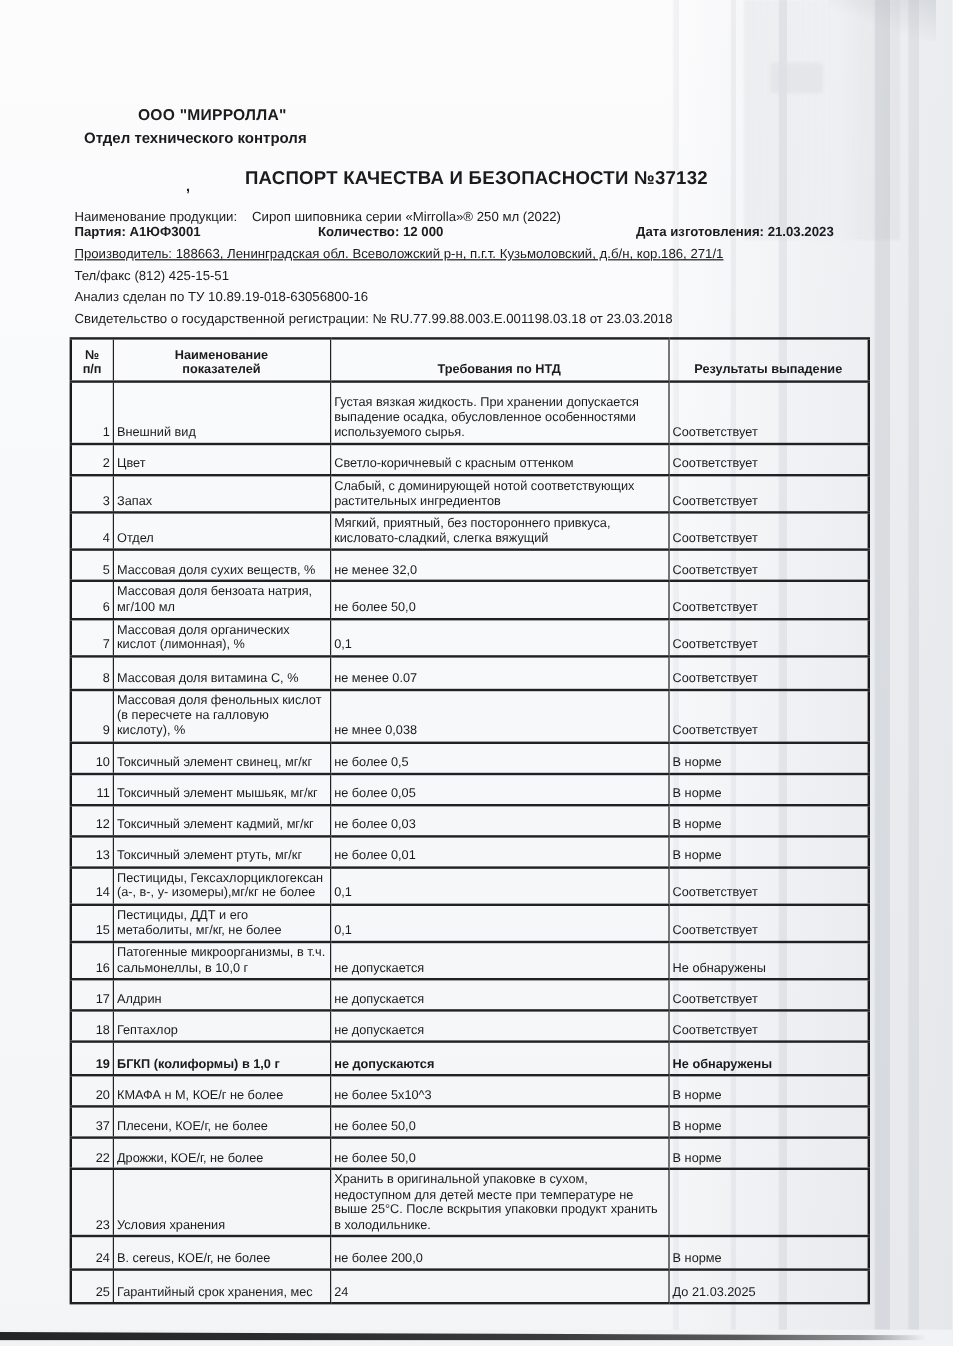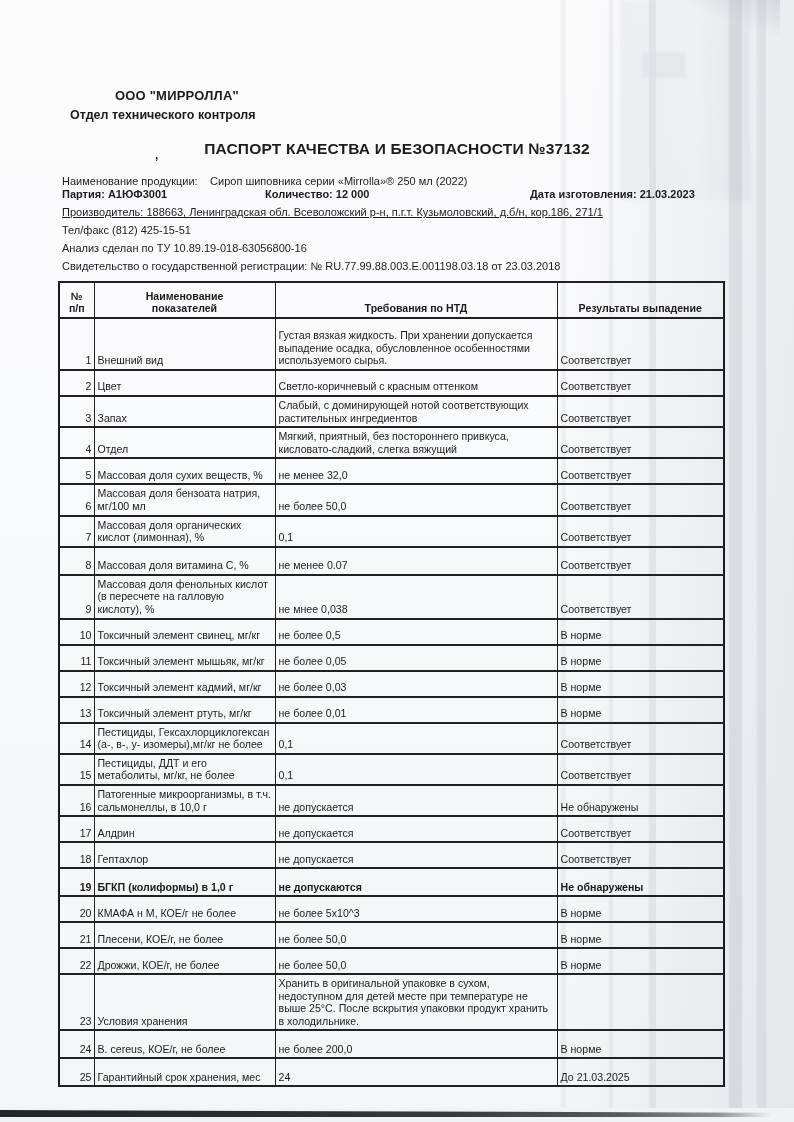--- a/index.html
+++ b/index.html
@@ -225,21 +225,21 @@
             <td>не допускаются</td>
             <td>Не обнаружены</td>
           </tr>
           <tr>
             <td>20</td>
             <td>КМАФА н М, КОЕ/г не более</td>
             <td>не более 5х10^3</td>
             <td>В норме</td>
           </tr>
           <tr>
-            <td>21</td>
+            <td>37</td>
             <td>Плесени, КОЕ/г, не более</td>
             <td>не более 50,0</td>
             <td>В норме</td>
           </tr>
           <tr>
             <td>22</td>
             <td>Дрожжи, КОЕ/г, не более</td>
             <td>не более 50,0</td>
             <td>В норме</td>
           </tr>

